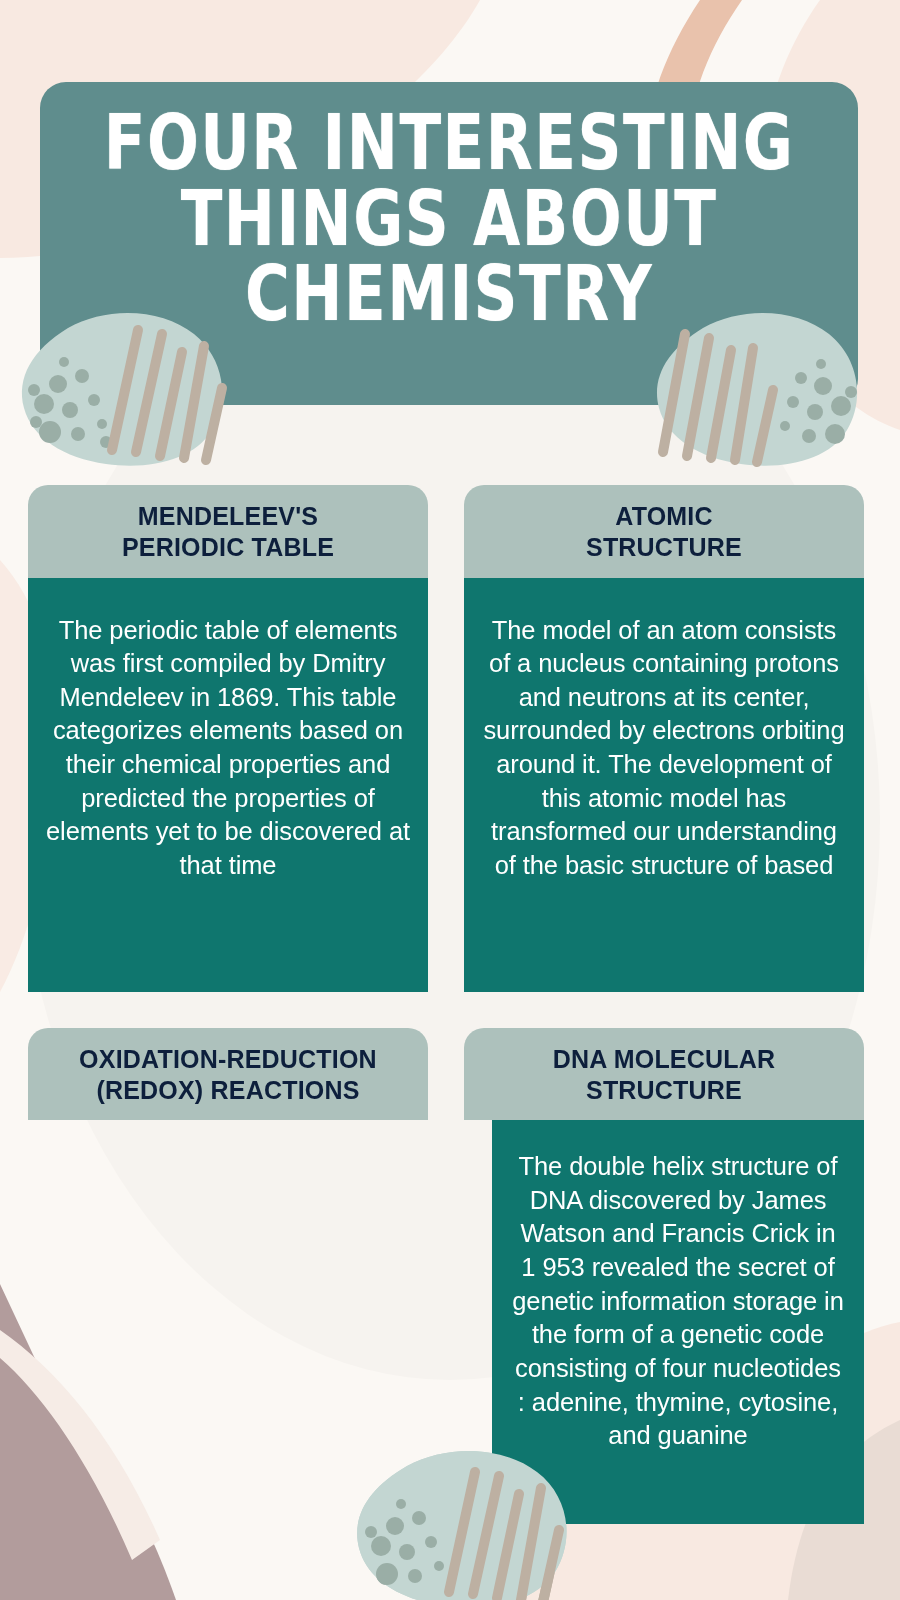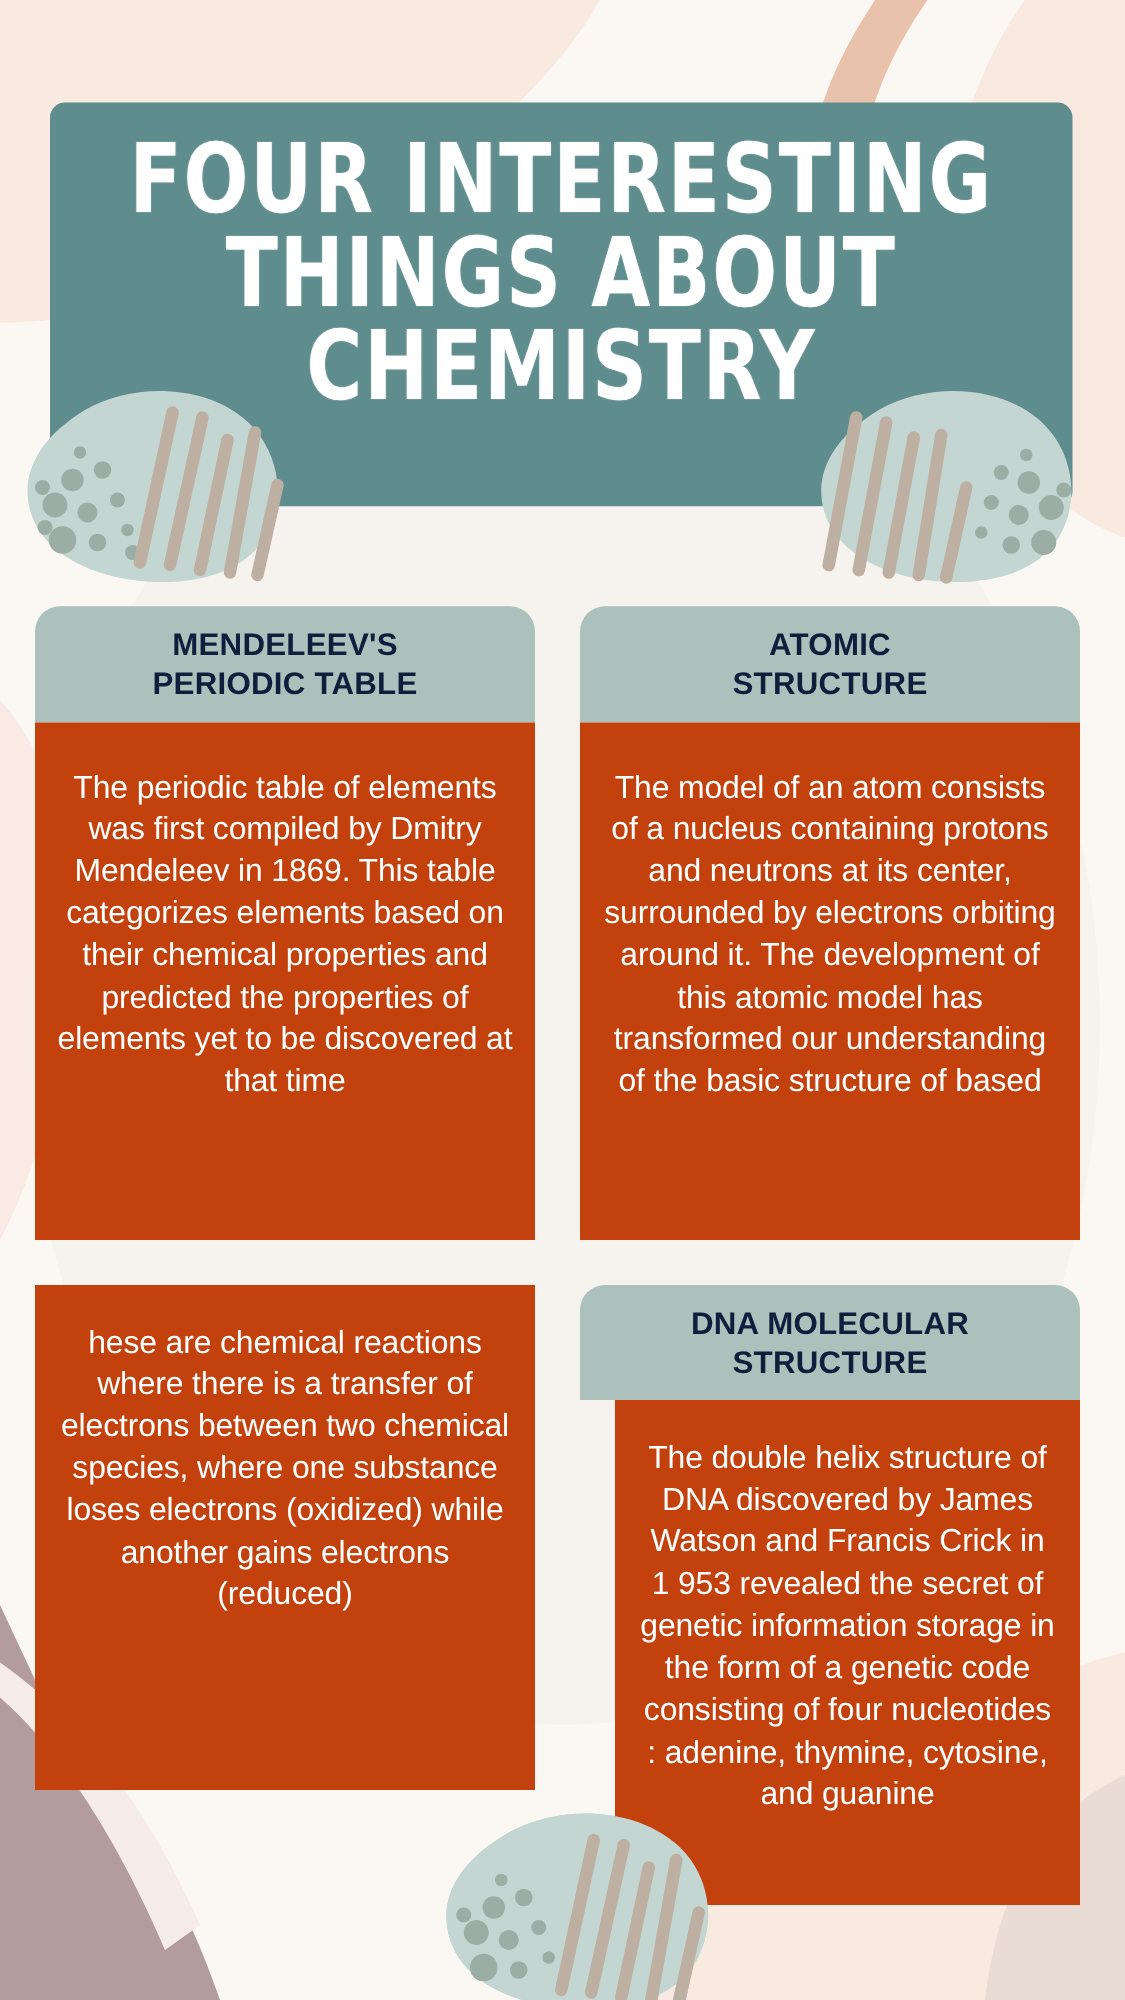--- a/index.html
+++ b/index.html
@@ -32,21 +32,21 @@
   }
 
   
   .title-banner {
     position: absolute;
     left: 40px;
     top: 82px;
     width: 818px;
     height: 323px;
     background: #5f8d8d;
-    border-radius: 12px;
+    border-radius: 26px;
     z-index: 3;
     display: flex;
     align-items: flex-start;
     justify-content: center;
     padding-top: 24px;
     box-sizing: border-box;
   }
   .title-text {
     color: #ffffff;
     font-family: "DejaVu Sans", sans-serif;
@@ -101,21 +101,21 @@
     color: #0d1f3c;
     font-family: "Liberation Sans", sans-serif;
     font-weight: bold;
     font-size: 25px;
     line-height: 1.25;
     letter-spacing: 0.2px;
     text-transform: uppercase;
     white-space: pre-line;
   }
   .card-body {
-    background: #c2410c;
+    background: #0f766e;
     padding: 34px 18px 28px 18px;
     box-sizing: border-box;
     text-align: center;
   }
   .card-body-text {
     color: #ffffff;
     font-family: "Liberation Sans", sans-serif;
     font-weight: normal;
     font-size: 25.5px;
     line-height: 1.32;
@@ -254,22 +254,23 @@
       <div class="card-header">
         <div class="card-header-text">ATOMIC
 STRUCTURE</div>
       </div>
       <div class="card-body">
         <div class="card-body-text">The model of an atom consists of a nucleus containing protons and neutrons at its center, surrounded by electrons orbiting around it. The development of this atomic model has transformed our understanding of the basic structure of based</div>
       </div>
     </div>
 
     <div class="card card-3">
-      <div class="card-body">
-        <div class="card-body-text">hese are chemical reactions where there is a transfer of electrons between two chemical species, where one substance loses electrons (oxidized) while another gains electrons (reduced)</div>
+      <div class="card-header">
+        <div class="card-header-text">OXIDATION-REDUCTION
+(REDOX) REACTIONS</div>
       </div>
     </div>
 
     <div class="card card-4">
       <div class="card-header">
         <div class="card-header-text">DNA MOLECULAR
 STRUCTURE</div>
       </div>
       <div class="card-body">
         <div class="card-body-text">The double helix structure of DNA discovered by James Watson and Francis Crick in 1 953 revealed the secret of genetic information storage in the form of a genetic code consisting of four nucleotides : adenine, thymine, cytosine, and guanine</div>

